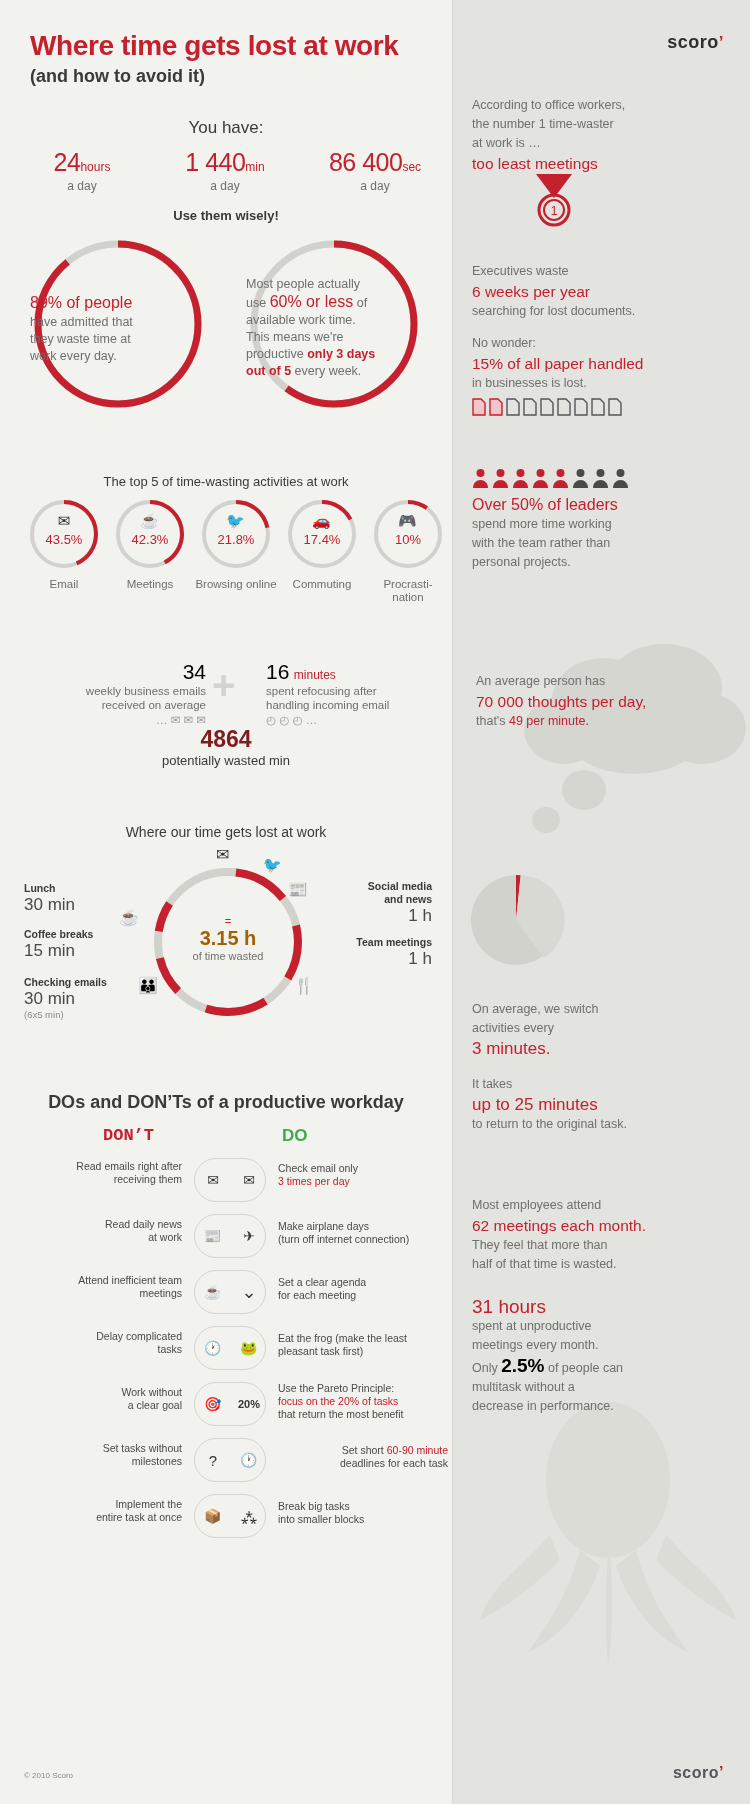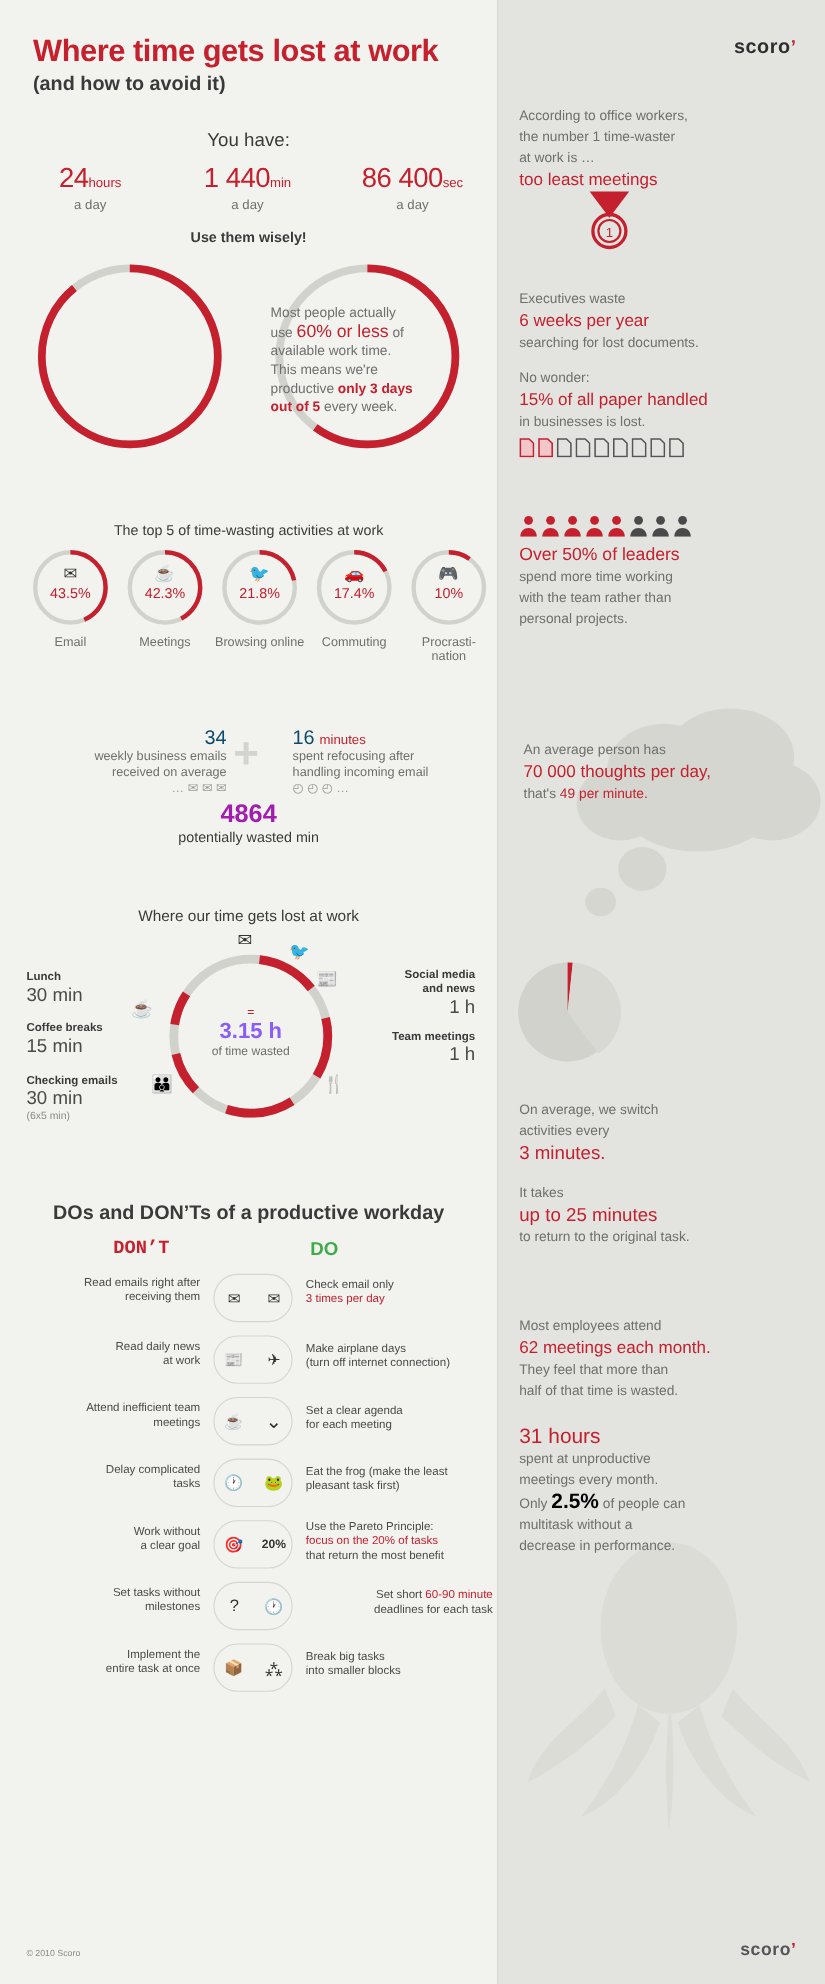--- a/index.html
+++ b/index.html
@@ -96,44 +96,44 @@
     position:absolute; top:80px; width:100%; text-align:center;
     font-size:11.5px; color:#6f6f6f; line-height:13px;
   }
   .top5item .ic{
     position:absolute; top:14px; width:100%; text-align:center;
     font-size:15px; color:#333;
   }
 
   
   .emailblk{ position:absolute; }
-  .emailblk .n{ font-size:18px; color:#0c4a6e;}
+  .emailblk .n{ font-size:21px; color:#000000;}
   .emailblk .u{ font-size:12px; color:#c4202e;}
   .emailblk .d{ font-size:11.5px; color:#6f6f6f; line-height:14px;}
   .plus{
     position:absolute; color:#d4d4cf; font-size:40px; font-weight:bold;
     line-height:34px;
   }
   .total{
     position:absolute; width:452px; left:0; text-align:center;
   }
-  .total .n{ font-size:23px; color:#a21caf; font-weight:bold; }
+  .total .n{ font-size:23px; color:#7f1d1d; font-weight:bold; }
   .total .d{ font-size:13px; color:#3a3a3a; }
 
   
   .tl-l{ position:absolute; text-align:left;}
   .tl-r{ position:absolute; text-align:right;}
   .tl-l .t, .tl-r .t{ font-size:10.5px; font-weight:bold; color:#3a3a3a; line-height:13px;}
   .tl-l .v, .tl-r .v{ font-size:17px; color:#4a4a4a; line-height:20px;}
   .tl-l .s, .tl-r .s{ font-size:9.5px; color:#8a8a8a;}
   .tl-center{
     position:absolute; text-align:center; width:140px;
   }
   .tl-center .eq{font-size:11px;color:#c4202e;}
-  .tl-center .v{font-size:20px;font-weight:bold;color:#8b5cf6;}
+  .tl-center .v{font-size:20px;font-weight:bold;color:#a16207;}
   .tl-center .d{font-size:11px;color:#6f6f6f;}
 
   
   .dd-title{
     position:absolute; width:452px; left:0; text-align:center;
     font-size:18px; font-weight:bold; color:#3a3a3a;
   }
   .dd-head{ position:absolute; font-size:17px; font-weight:bold;}
   .dd-row{ position:absolute; left:14px; width:430px; height:56px;}
   .dd-left{
@@ -198,20 +198,28 @@
     <div class="sub">a day</div>
   </div>
 
   <div class="usewisely">Use them wisely!</div>
 
   <div class="bigdonut" style="left:30px; top:236px; width:176px; height:176px;">
     <svg width="176" height="176" viewBox="0 0 176 176">
       <circle cx="88" cy="88" r="80" fill="none" stroke="#d2d2cd" stroke-width="7"></circle>
       <circle cx="88" cy="88" r="80" fill="none" stroke="#c4202e" stroke-width="7" stroke-dasharray="447.4 502.7" transform="rotate(-90 88 88)"></circle>
     </svg>
+    <div class="donut-text" style="top:58px;">
+      <div style="font-size:16px;color:#c4202e;">89% of people</div>
+      <div style="font-size:12.5px;color:#6f6f6f;line-height:17px;margin-top:2px;">
+        <div>have admitted that</div>
+        <div>they waste time at</div>
+        <div>work every day.</div>
+      </div>
+    </div>
   </div>
 
   <div class="bigdonut" style="left:246px; top:236px; width:176px; height:176px;">
     <svg width="176" height="176" viewBox="0 0 176 176">
       <circle cx="88" cy="88" r="80" fill="none" stroke="#d2d2cd" stroke-width="7"></circle>
       <circle cx="88" cy="88" r="80" fill="none" stroke="#c4202e" stroke-width="7" stroke-dasharray="301.6 502.7" transform="rotate(-90 88 88)"></circle>
     </svg>
     <div class="donut-text" style="top:40px;">
       <div style="font-size:12.5px;color:#6f6f6f;line-height:17px;">
         <div>Most people actually</div>

